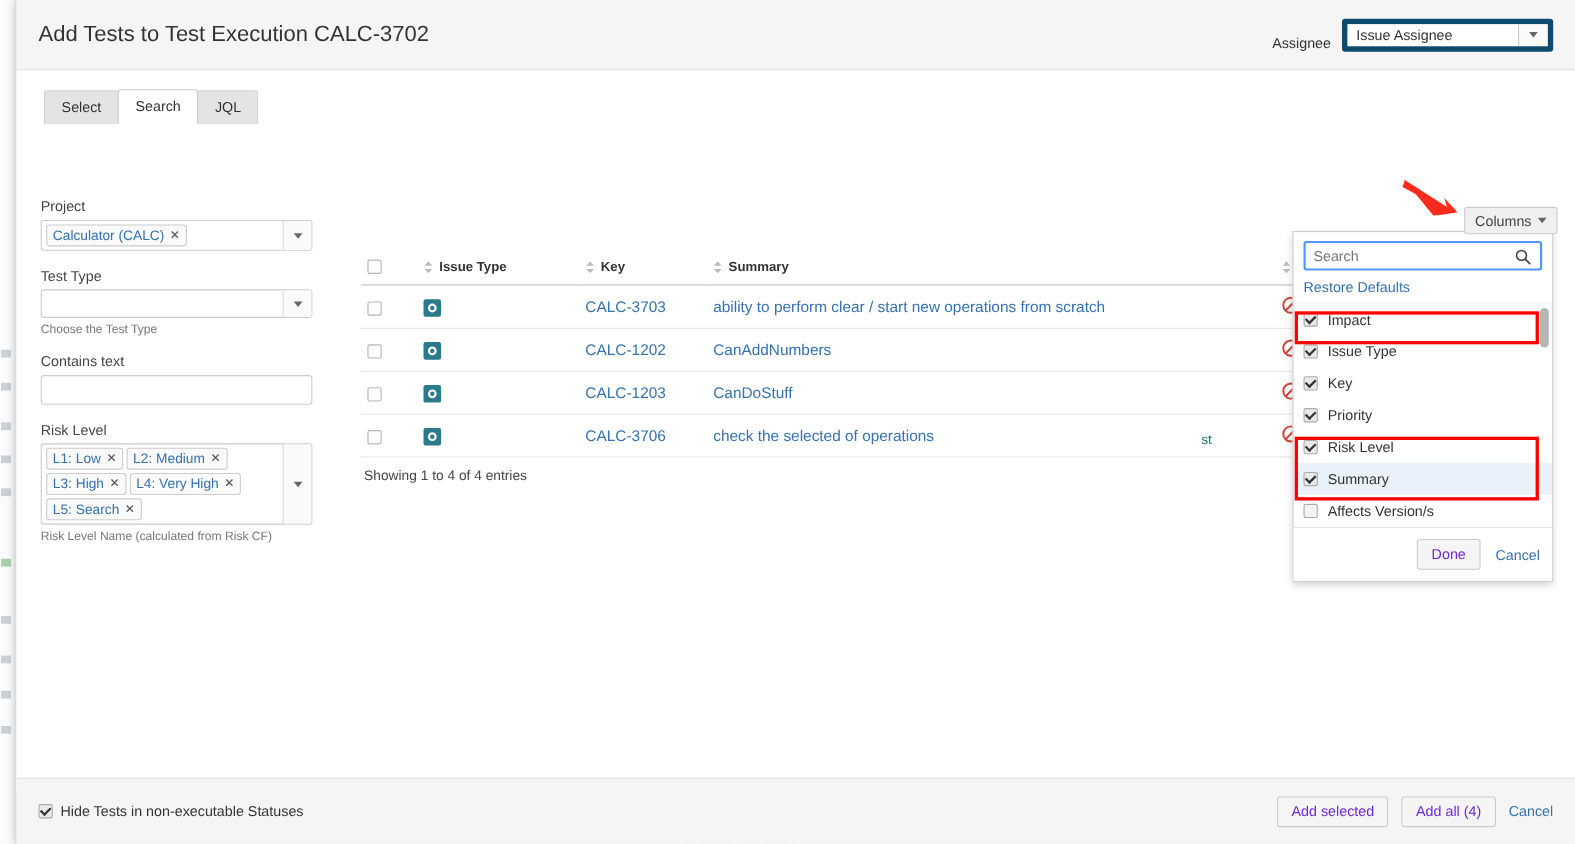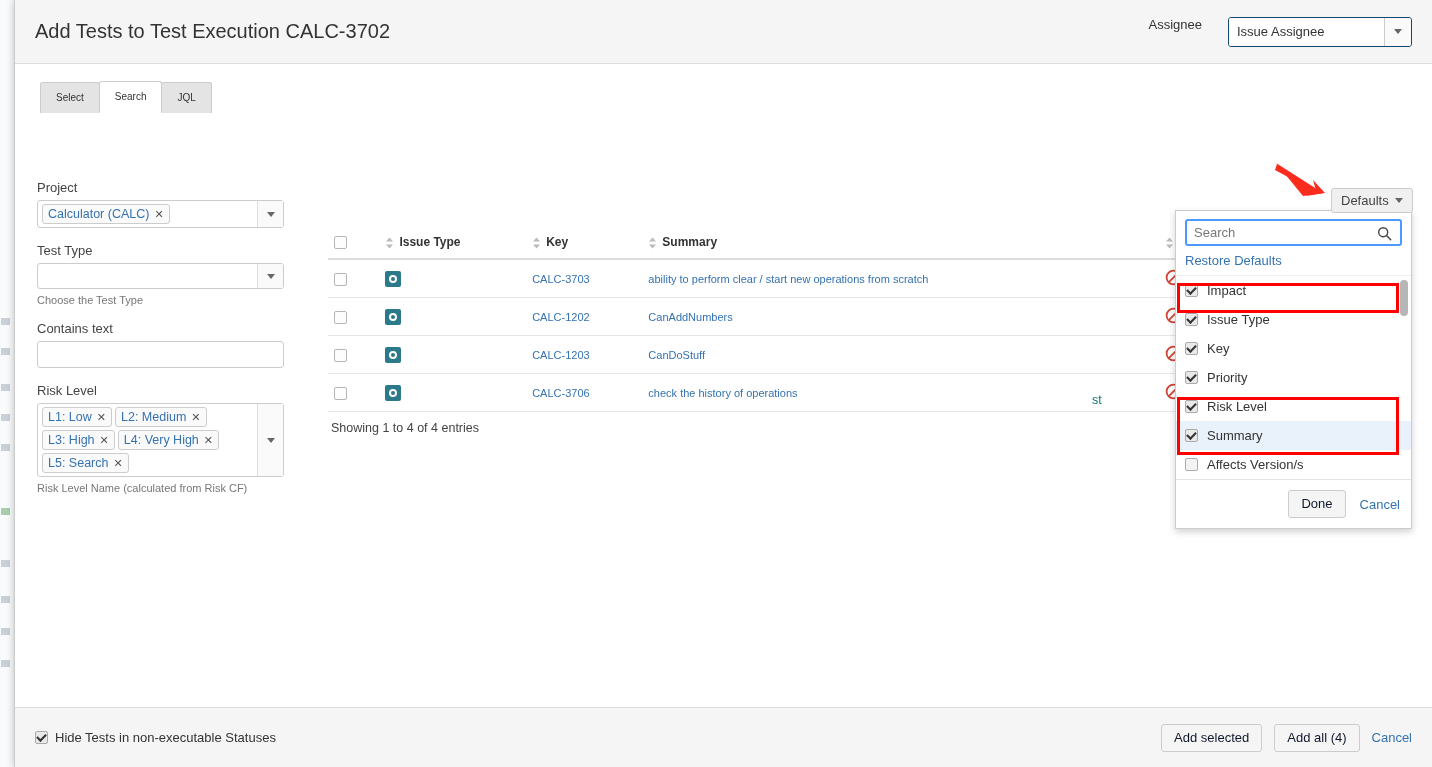--- a/index.html
+++ b/index.html
@@ -24,40 +24,40 @@
   .dialog {
     position:absolute; left:14px; top:0; width:1418px; height:767px;
     background:#fff; border-left:1px solid #ccc;
     box-shadow:0 0 8px rgba(0,0,0,.25);
   }
   .dlg-header {
     height:64px; background:#f5f5f5; border-bottom:1px solid #ddd;
     display:flex; align-items:center; padding:0 20px; position:relative;
   }
   .dlg-title { font-size:20px; color:#333; font-weight:400; }
-  .assignee-wrap { margin-left:auto; display:flex; align-items:flex-start; gap:26px; }
+  .assignee-wrap { margin-left:auto; display:flex; align-items:flex-end; gap:10px; }
   .assignee-select {
-    display:flex; height:30px; border:1px solid #0c4a6e; border-radius:3px; background:#fff;
+    display:flex; height:30px; border:5px solid #0c4a6e; border-radius:3px; background:#fff;
     overflow:hidden;
   }
   .assignee-value {
     width:155px; padding:0 8px; display:flex; align-items:center;
     font-size:13px; color:#333; background:#fff;
   }
   .assignee-arrow {
     width:27px; background:#fafafa; border-left:1px solid #ccc;
     display:flex; align-items:center; justify-content:center;
   }
 
   .dlg-body { position:relative; height:655px; background:#fff; }
 
   
   .tabs { position:absolute; left:25px; top:17px; display:flex; align-items:flex-end; }
   .tab {
-    padding:6px 15px 6px; font-size:10px; color:#333; background:#e4e4e4;
+    padding:6px 15px 6px; font-size:13px; color:#333; background:#e4e4e4;
     border:1px solid #ccc; border-bottom:none; border-radius:3px 3px 0 0;
     margin-right:-1px; cursor:pointer; line-height:18px;
   }
   .tab.active { background:#fff; border-bottom:1px solid #fff; position:relative; z-index:2; }
 
   
   .filters { position:absolute; left:8px; top:101px; width:270px; }
   .filters-btn {
     width:247px; margin-left:14px; height:26px; background:#eceff3; color:#1f3a63;
     display:flex; align-items:center; justify-content:center; font-size:13px;
@@ -80,38 +80,38 @@
     border:1px solid #ccc; border-radius:3px; background:#fafafa;
     font-size:12.5px; color:#3572b0; white-space:nowrap; line-height:16px;
   }
   .tag .x { color:#555; font-size:11px; cursor:pointer; }
   .text-input {
     width:247px; height:27px; border:1px solid #ccc; border-radius:3px;
     background:#fff; padding:0 6px; font-size:13px; font-family:inherit; color:#333;
   }
 
   .btn {
-    border:1px solid #ccc; border-radius:3px; background:#f5f5f5; color:#0f172a;
+    border:1px solid #ccc; border-radius:3px; background:#f5f5f5; color:#6d28d9;
     font-size:13px; font-family:inherit; padding:5px 12px; cursor:pointer; line-height:16px;
   }
   .btn-primary {
     background:#3572b0; border-color:#3572b0; color:#fff; font-weight:bold;
     display:inline-flex; align-items:center; gap:6px;
   }
   .filter-actions { position:absolute; left:103px; top:671px; display:flex; gap:10px; align-items:center; }
 
   
   .results { position:absolute; left:313px; top:163px; right:0; }
   table.grid { border-collapse:collapse; width:1063px; table-layout:fixed; }
   table.grid th {
     font-size:12px; color:#333; text-align:left; padding:8px 6px 9px;
     border-bottom:2px solid #ddd; font-weight:bold; white-space:nowrap;
   }
   table.grid td {
-    font-size:11px; color:#333; padding:9px 6px; border-bottom:1px solid #e6e6e6;
+    font-size:14px; color:#333; padding:9px 6px; border-bottom:1px solid #e6e6e6;
     vertical-align:middle;
   }
   .sorter { display:inline-block; width:9px; margin-right:5px; vertical-align:middle; }
   .cb {
     width:13px;height:13px;border:1px solid #b5b5b5;border-radius:2px;background:#fdfdfd;
     display:inline-block; vertical-align:middle; cursor:pointer;
   }
   .link { color:#3572b0; text-decoration:none; cursor:pointer; }
   .issue-icon {
     width:16px;height:16px;border-radius:2px;background:#2b7a8c;
@@ -397,21 +397,21 @@
               </svg>
             </td>
             <td>4</td>
           </tr>
           <tr>
             <td><span class="cb"></span></td>
             <td><span class="issue-icon">
                   <i></i>
                 </span></td>
             <td><a class="link">CALC-3706</a></td>
-            <td><a class="link">check the history of operations</a></td>
+            <td><a class="link">check the selected of operations</a></td>
             <td>
               <svg class="prio-icon" width="17" height="17" viewBox="0 0 18 18">
                 <circle cx="9" cy="9" r="7.3" fill="none" stroke="#d04437" stroke-width="1.9"></circle>
                 <line x1="4" y1="14" x2="14" y2="4" stroke="#d04437" stroke-width="1.9"></line>
               </svg>
             </td>
             <td>2</td>
           </tr>
         </tbody>
       </table>
@@ -463,21 +463,21 @@
           <div class="cd-thumb"></div>
         </div>
       </div>
       <div class="cd-footer">
         <button class="btn">Done</button>
         <span class="cd-cancel">Cancel</span>
       </div>
     </div>
 
     <div class="columns-btn">
-      <span>Defaults</span>
+      <span>Columns</span>
       <span class="caret"></span>
     </div>
 
     <svg class="arrow-annot" width="70" height="45" viewBox="0 0 70 45">
       <path d="M4 4 L44 34 L40 20 L52 33 L33 36 L41 31 L2 10 Z" fill="#fb2c1e"></path>
       <path d="M3 3 L50 33 L30 36 Z" fill="#fb2c1e"></path>
     </svg>
 
     <div class="hl-box" style="left:1162px; top:219px; width:222px; height:30px;"></div>
     <div class="hl-box" style="left:1162px; top:333px; width:222px; height:58px;"></div>

